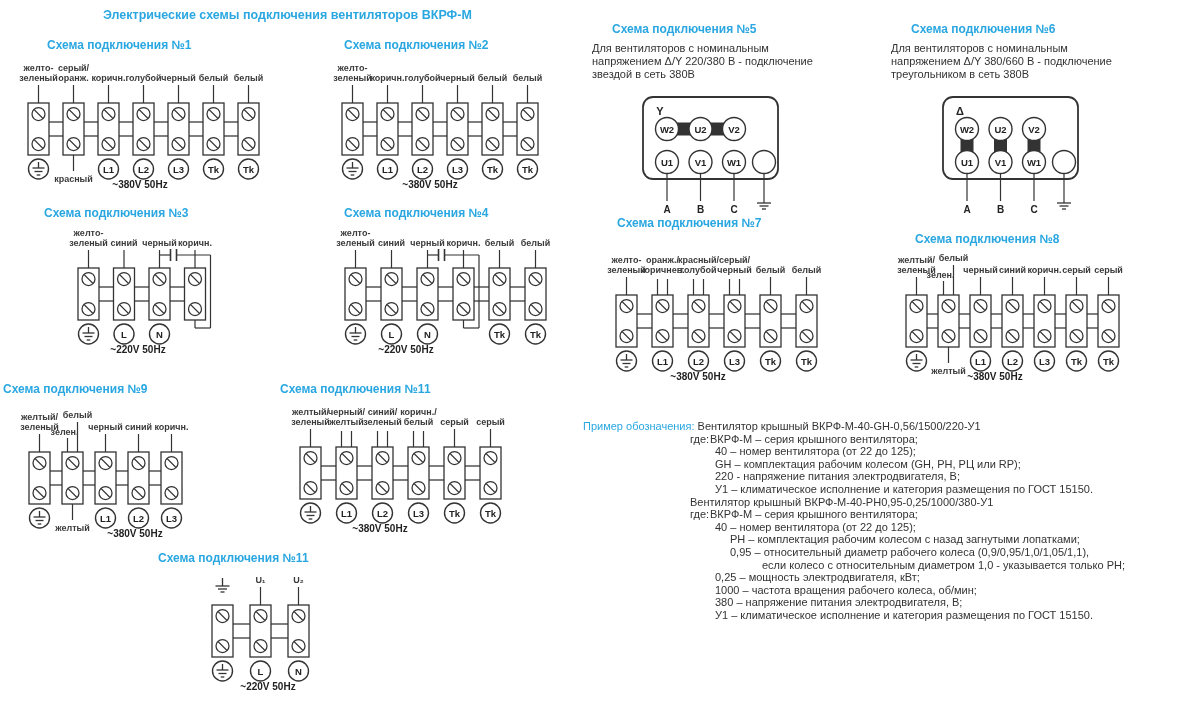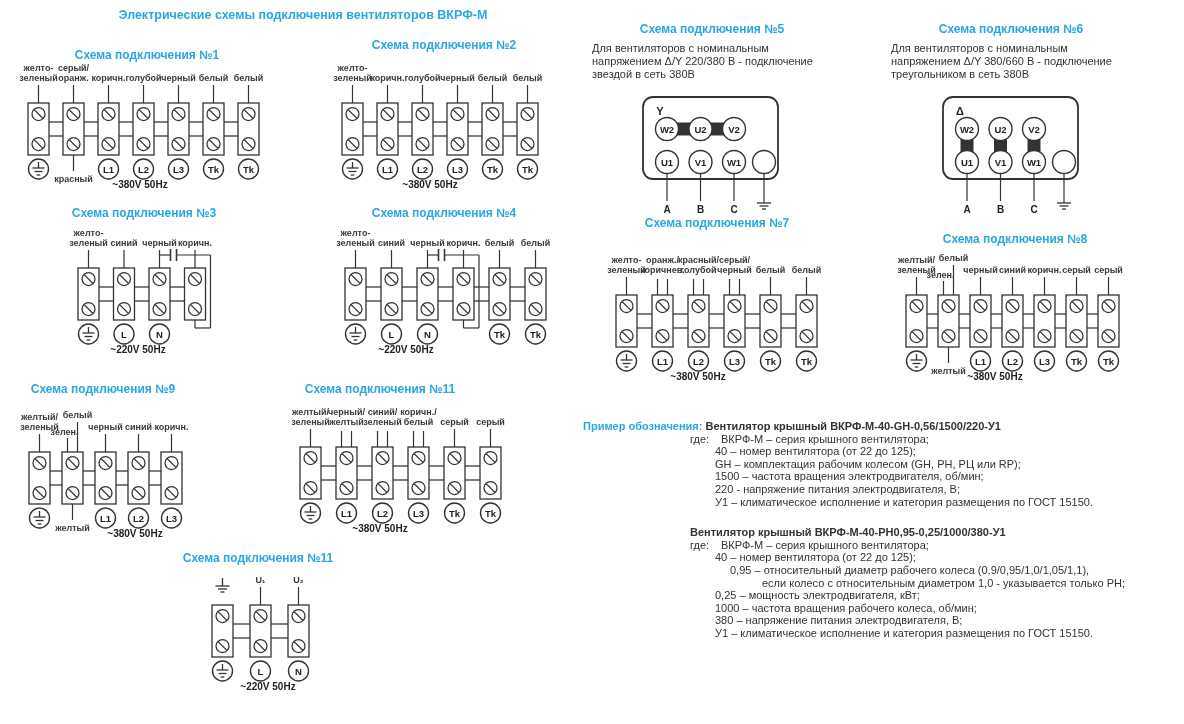--- a/index.html
+++ b/index.html
@@ -1,29 +1,29 @@
 <!DOCTYPE html>
 <html><head>
 <meta charset="utf-8">
 <style>
 *{margin:0;padding:0;box-sizing:border-box}
 html,body{width:1184px;height:724px;background:#fff;font-family:"Liberation Sans",sans-serif;position:relative;overflow:hidden}
 #diag{position:absolute;left:0;top:0}
 #diag text{font-family:"Liberation Sans",sans-serif}
-.stitle{position:absolute;color:#2aa7e1;font-weight:bold;font-size:12px;text-align:center;white-space:nowrap}
+.stitle{position:absolute;color:#2aa7e1;font-weight:bold;font-size:12px;white-space:nowrap}
 .main-title{font-size:12.5px}
 .motor-desc{position:absolute;font-size:11px;line-height:13px;text-align:left;color:#333}
 #example-block{position:absolute;left:583px;top:420px;width:601px;font-size:11px;line-height:12.6px;color:#333}
-.blue{color:#2aa7e1;font-weight:bold}
-.bold{font-weight:bold}
+.blue{color:#2aa7e1;font-weight:normal}
+.bold{font-weight:normal}
 .lg{padding-left:107px}
 .l0{padding-left:132px}
 .l1{padding-left:147px}
 .l2{padding-left:179px}
-.gde{display:inline-block;width:31px;margin-left:-25px}
+.gde{display:inline-block;width:20px;margin-left:-25px}
 </style>
 </head>
 <body>
 
 <svg id="diag" width="1184" height="724">
     <g>
       <line x1="49" y1="122" x2="63" y2="122" stroke="#333" stroke-width="1.25"></line>
       <line x1="49" y1="136" x2="63" y2="136" stroke="#333" stroke-width="1.25"></line>
       <line x1="84" y1="122" x2="98" y2="122" stroke="#333" stroke-width="1.25"></line>
       <line x1="84" y1="136" x2="98" y2="136" stroke="#333" stroke-width="1.25"></line>
@@ -921,21 +921,21 @@
           <circle cx="298.5" cy="671" r="10" fill="#fff" stroke="#333" stroke-width="1.4"></circle>
           <text x="298.5" y="674.5" font-size="9.5" font-weight="bold" text-anchor="middle" fill="#222">N</text>
         </g>
       </g>
       <text x="268" y="690" font-size="10" font-weight="bold" text-anchor="middle" fill="#222">~220V 50Hz</text>
     </g>
   </svg>
 
 <div class="stitle main-title" style="left:103px;top:8px;width:400px">Электрические схемы подключения вентиляторов ВКРФ-М</div>
 
-<div class="stitle" style="left:47px;top:48px;width:200px">Схема подключения №1</div>
+<div class="stitle" style="left:47px;top:38px;width:200px">Схема подключения №1</div>
 <div class="stitle" style="left:344px;top:38px;width:200px">Схема подключения №2</div>
 <div class="stitle" style="left:44px;top:206px;width:200px">Схема подключения №3</div>
 <div class="stitle" style="left:344px;top:206px;width:200px">Схема подключения №4</div>
 <div class="stitle" style="left:612px;top:22px;width:200px">Схема подключения №5</div>
 <div class="stitle" style="left:911px;top:22px;width:200px">Схема подключения №6</div>
 <div class="stitle" style="left:617px;top:216px;width:200px">Схема подключения №7</div>
 <div class="stitle" style="left:915px;top:232px;width:200px">Схема подключения №8</div>
 <div class="stitle" style="left:3px;top:382px;width:200px">Схема подключения №9</div>
 <div class="stitle" style="left:280px;top:382px;width:200px">Схема подключения №11</div>
 <div class="stitle" style="left:158px;top:551px;width:200px">Схема подключения №11</div>
@@ -949,25 +949,25 @@
     <div>Для вентиляторов с номинальным</div>
     <div>напряжением Δ/Y 380/660 В - подключение</div>
     <div>треугольником в сеть 380В</div>
   </div>
 
 <div id="example-block">
     <div><span class="blue">Пример обозначения:</span> <span class="bold">Вентилятор крышный ВКРФ-М-40-GH-0,56/1500/220-У1</span></div>
     <div class="l0"><span class="gde">где:</span>ВКРФ-М – серия крышного вентилятора;</div>
     <div class="l0">40 – номер вентилятора (от 22 до 125);</div>
     <div class="l0">GH – комплектация рабочим колесом (GH, PH, РЦ или RP);</div>
-    <div class="l0">1500 – частота вращения электродвигателя, об/мин;</div>
     <div class="l0">220 - напряжение питания электродвигателя, В;</div>
     <div class="l0">У1 – климатическое исполнение и категория размещения по ГОСТ 15150.</div>
-    <div class="lg bold" style="margin-top: 18px;">Вентилятор крышный ВКРФ-М-40-РН0,95-0,25/1000/380-У1</div>
+    <div class="lg bold" style="margin-top: 0;">Вентилятор крышный ВКРФ-М-40-РН0,95-0,25/1000/380-У1</div>
     <div class="l0"><span class="gde">где:</span>ВКРФ-М – серия крышного вентилятора;</div>
     <div class="l0">40 – номер вентилятора (от 22 до 125);</div>
+    <div class="l1">РН – комплектация рабочим колесом с назад загнутыми лопатками;</div>
     <div class="l1">0,95 – относительный диаметр рабочего колеса (0,9/0,95/1,0/1,05/1,1),</div>
     <div class="l2">если колесо с относительным диаметром 1,0 - указывается только РН;</div>
     <div class="l0">0,25 – мощность электродвигателя, кВт;</div>
     <div class="l0">1000 – частота вращения рабочего колеса, об/мин;</div>
     <div class="l0">380 – напряжение питания электродвигателя, В;</div>
     <div class="l0">У1 – климатическое исполнение и категория размещения по ГОСТ 15150.</div>
   </div>
 
 </body></html>

